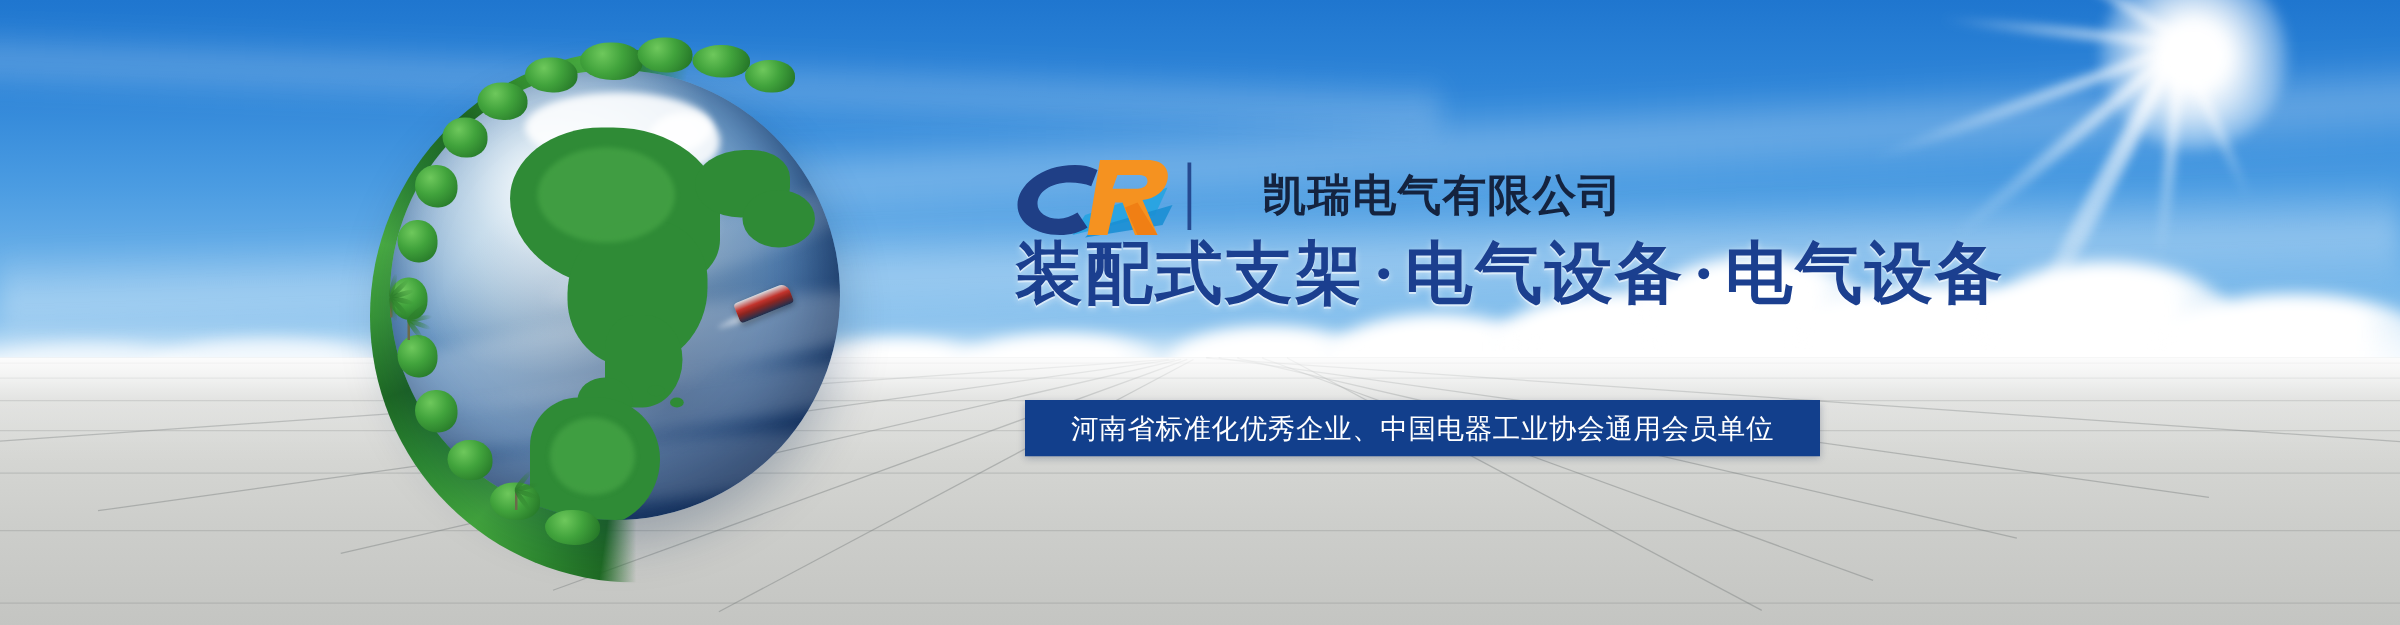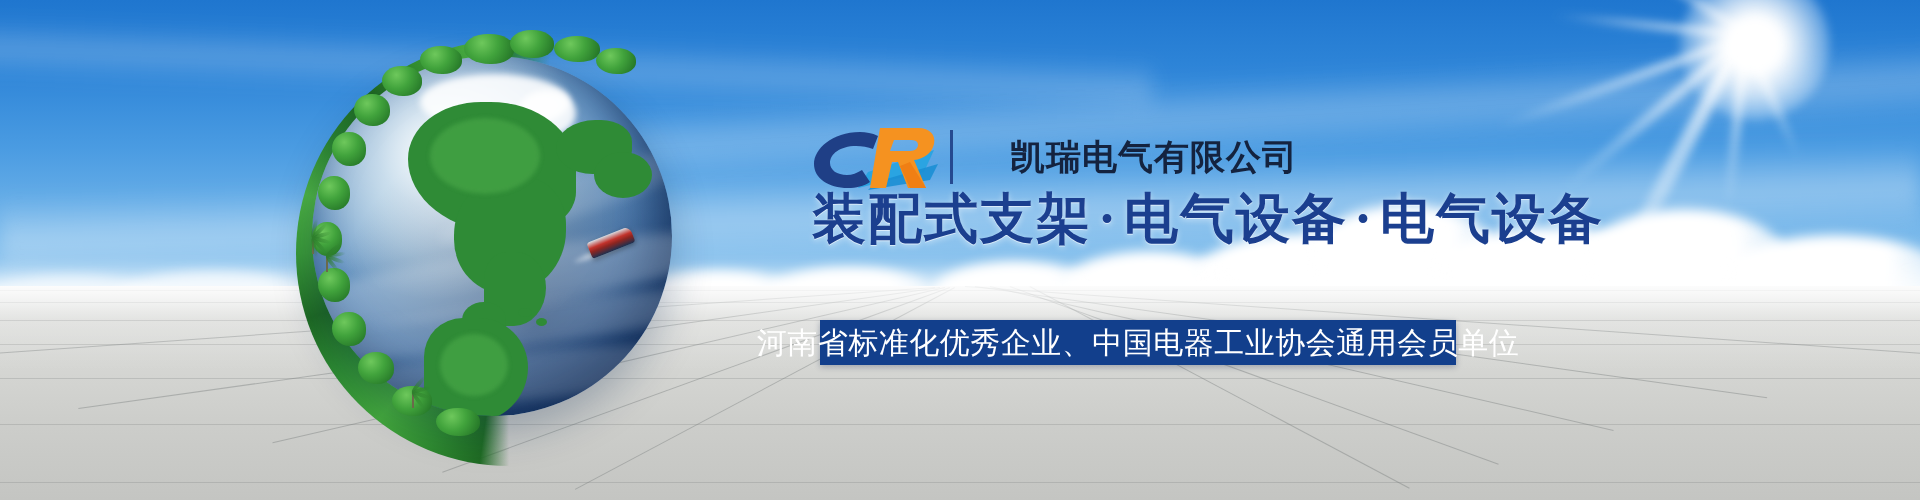--- a/index.html
+++ b/index.html
@@ -172,21 +172,21 @@
     text-shadow:0 1px 0 rgba(255,255,255,.55), 0 2px 6px rgba(255,255,255,.45);
   }
   .tagline .sep{padding:0 6px;font-weight:bold;}
 
   .badge{
     position:absolute;left:820px;top:320px;width:636px;height:45px;
     background:#123f8c;display:flex;align-items:center;justify-content:center;
     box-shadow:0 2px 6px rgba(10,30,70,.28);
   }
   .badge span{
-    color:#ffffff;font-size:30px;line-height:45px;letter-spacing:.5px;white-space:nowrap;text-align:center;
+    color:#ffffff;font-size:22px;line-height:45px;letter-spacing:.5px;white-space:nowrap;text-align:center;
   }
 </style>
 </head>
 <body>
 
 <div class="stage">
 
   <div class="sky">
     <div class="sky-band band-c"></div>
     <div class="sky-band band-b"></div>

